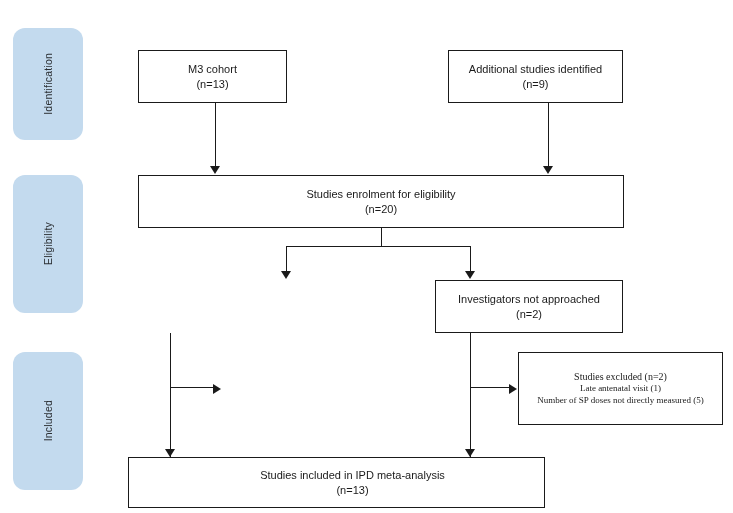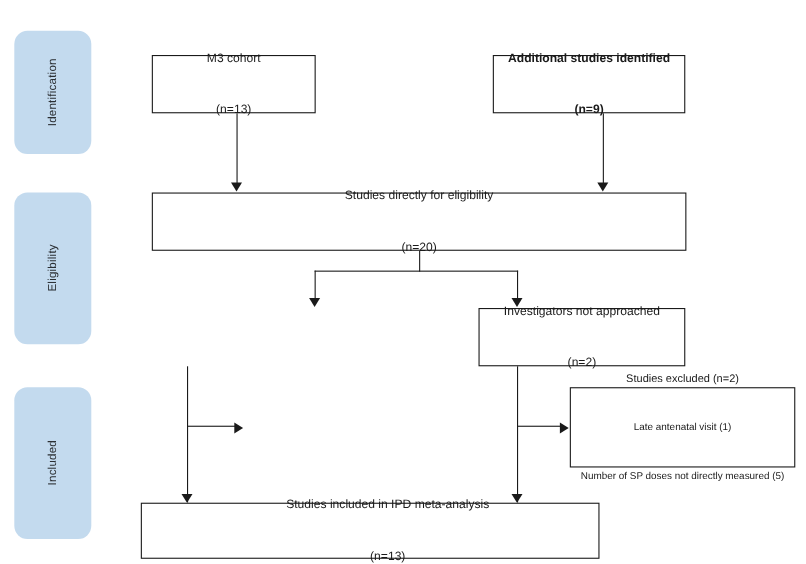--- a/index.html
+++ b/index.html
@@ -40,21 +40,20 @@
     position: absolute;
     background: #ffffff;
     border: 1.3px solid #1a1a1a;
     box-sizing: border-box;
     display: flex;
     flex-direction: column;
     align-items: center;
     justify-content: center;
     text-align: center;
     padding: 2px 4px;
-    gap: 32px;
   }
   .flow-box .line {
     display: block;
     line-height: 1.28;
     white-space: nowrap;
   }
   .fs-11 { font-size: 11px; }
   .fs-10 { font-size: 10px; }
   .fs-9  { font-size: 9px; }
   
@@ -100,33 +99,33 @@
 
   <div class="stage-tab" style="left:13px; top:352px; width:70px; height:138px;">
     <span class="stage-label">Included</span>
   </div>
 
   <div class="flow-box" style="left:138px; top:50px; width:149px; height:53px;">
     <span class="line fs-11">M3 cohort</span>
     <span class="line fs-11">(n=13)</span>
   </div>
 
-  <div class="flow-box" style="left:448px; top:50px; width:175px; height:53px;font-weight:bold;">
+  <div class="flow-box" style="left:448px; top:50px; width:175px; height:53px;">
     <span class="line fs-11">Additional studies identified</span>
     <span class="line fs-11">(n=9)</span>
   </div>
 
   <div class="vline" style="left:214.5px; top:103px; height:65px;"></div>
   <div class="arrow-down" style="left:210px; top:166px;"></div>
 
   <div class="vline" style="left:547.5px; top:103px; height:65px;"></div>
   <div class="arrow-down" style="left:543px; top:166px;"></div>
 
   <div class="flow-box" style="left:138px; top:175px; width:486px; height:53px;">
-    <span class="line fs-11">Studies directly for eligibility</span>
+    <span class="line fs-11">Studies enrolment for eligibility</span>
     <span class="line fs-11">(n=20)</span>
   </div>
 
   <div class="vline" style="left:380.5px; top:228px; height:19px;"></div>
   <div class="hline" style="left:286px; top:246px; width:185px;"></div>
   <div class="vline" style="left:285.5px; top:246px; height:27px;"></div>
   <div class="arrow-down" style="left:281px; top:271px;"></div>
   <div class="vline" style="left:469.5px; top:246px; height:27px;"></div>
   <div class="arrow-down" style="left:465px; top:271px;"></div>
 
@@ -140,21 +139,21 @@
   <div class="hline" style="left:170px; top:387px; width:44px;"></div>
   <div class="arrow-right" style="left:213px; top:383.5px;"></div>
   <div class="arrow-down" style="left:165px; top:449px;"></div>
 
   <div class="vline" style="left:469.5px; top:333px; height:124px;"></div>
   <div class="hline" style="left:470px; top:387px; width:40px;"></div>
   <div class="arrow-right" style="left:509px; top:383.5px;"></div>
   <div class="arrow-down" style="left:465px; top:449px;"></div>
 
 
-  <div class="flow-box" style="left:518px; top:352px; width:205px; height:73px;">
+  <div class="flow-box" style="left:518px; top:352px; width:205px; height:73px;font-family:Liberation Serif, serif;">
     <span class="line fs-10">Studies excluded (n=2)</span>
     <span class="line fs-9">Late antenatal visit (1)</span>
     <span class="line fs-9">Number of SP doses not directly measured (5)</span>
   </div>
 
   <div class="flow-box" style="left:128px; top:457px; width:417px; height:51px;padding-left:36px;">
     <span class="line fs-11">Studies included in IPD meta-analysis</span>
     <span class="line fs-11">(n=13)</span>
   </div>
 

